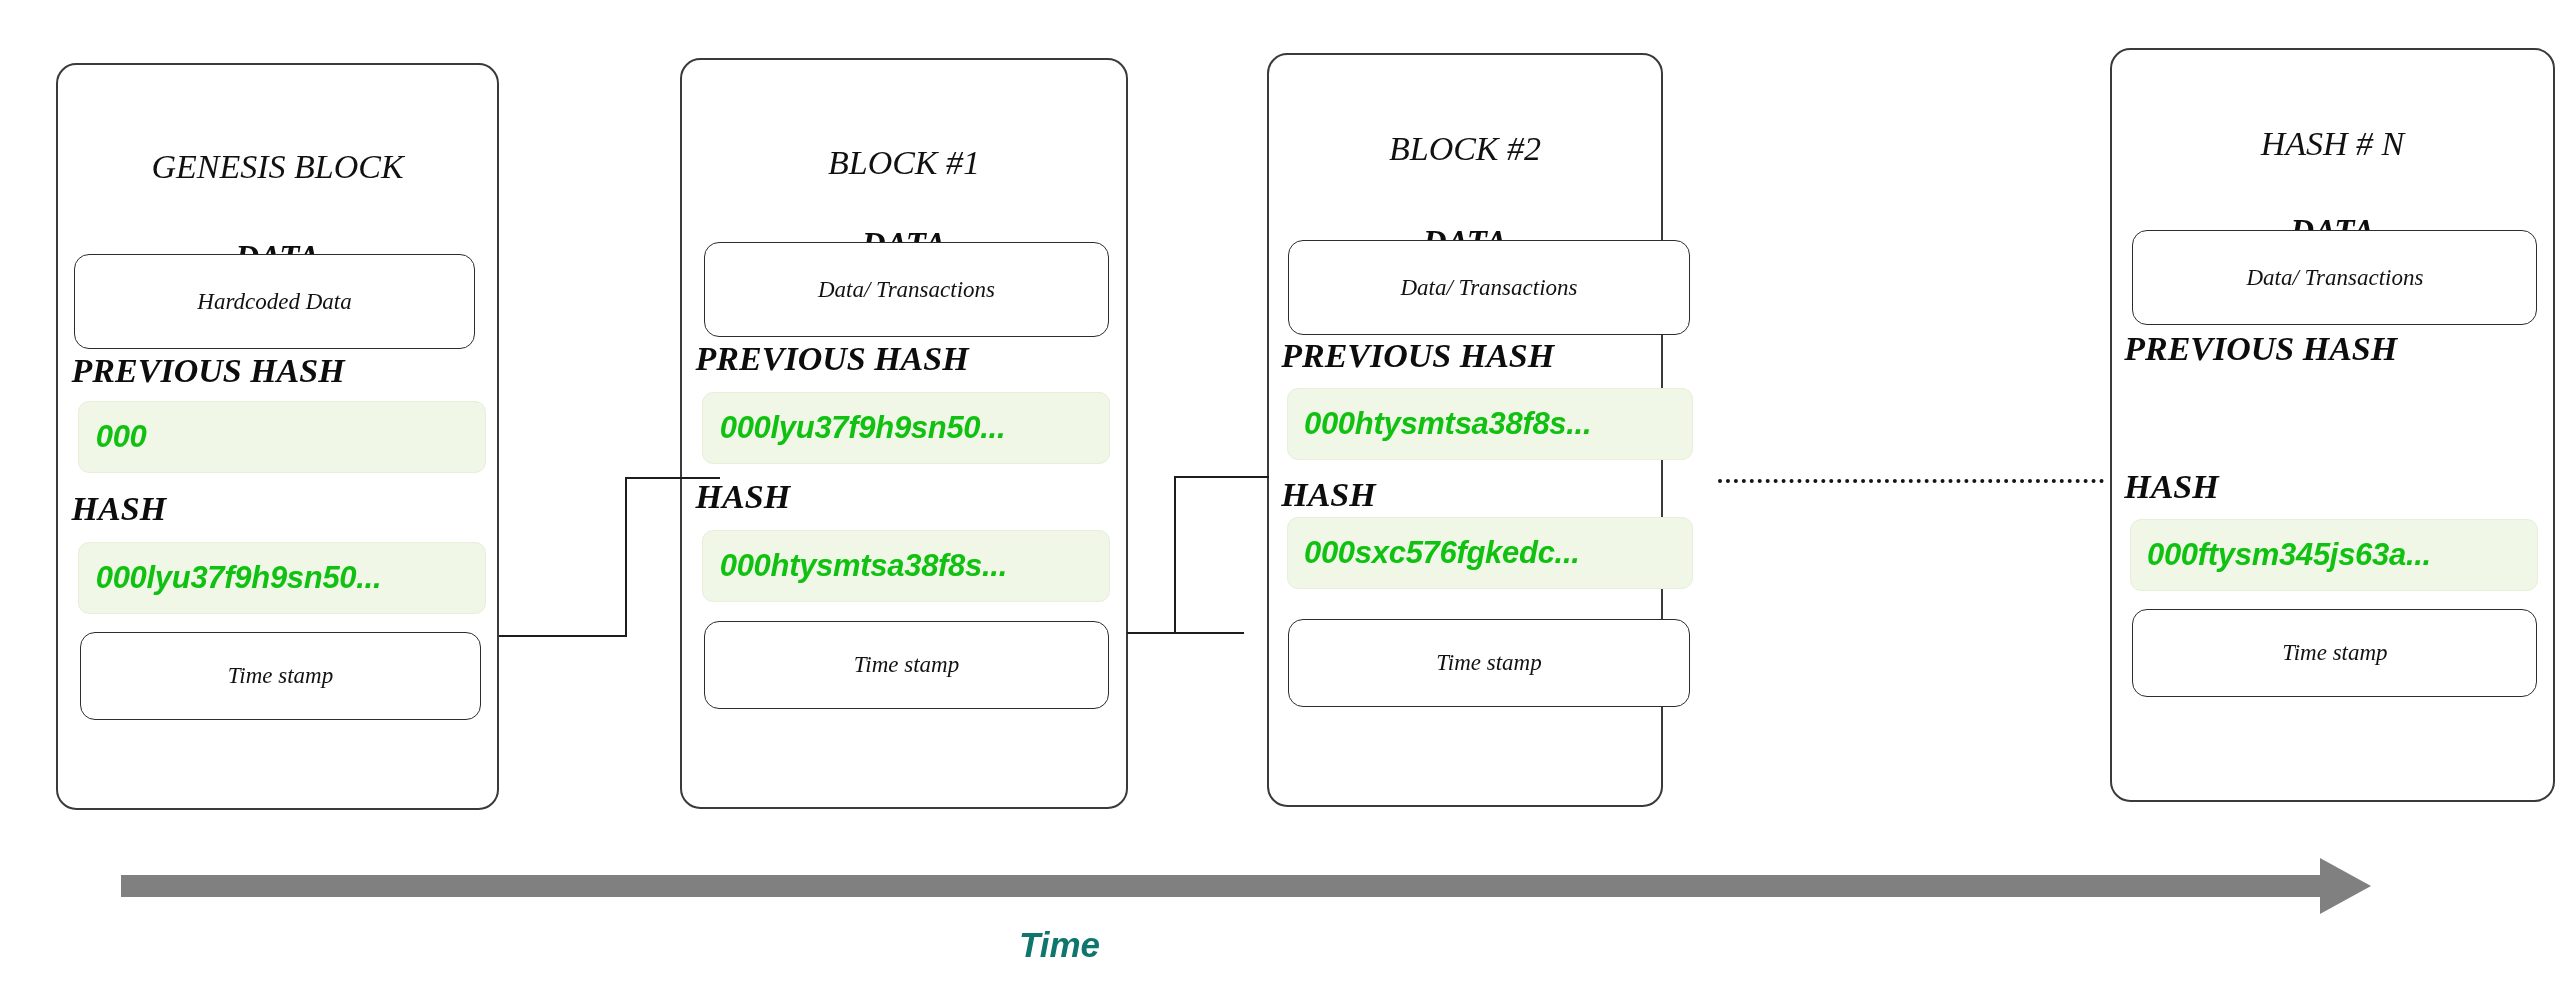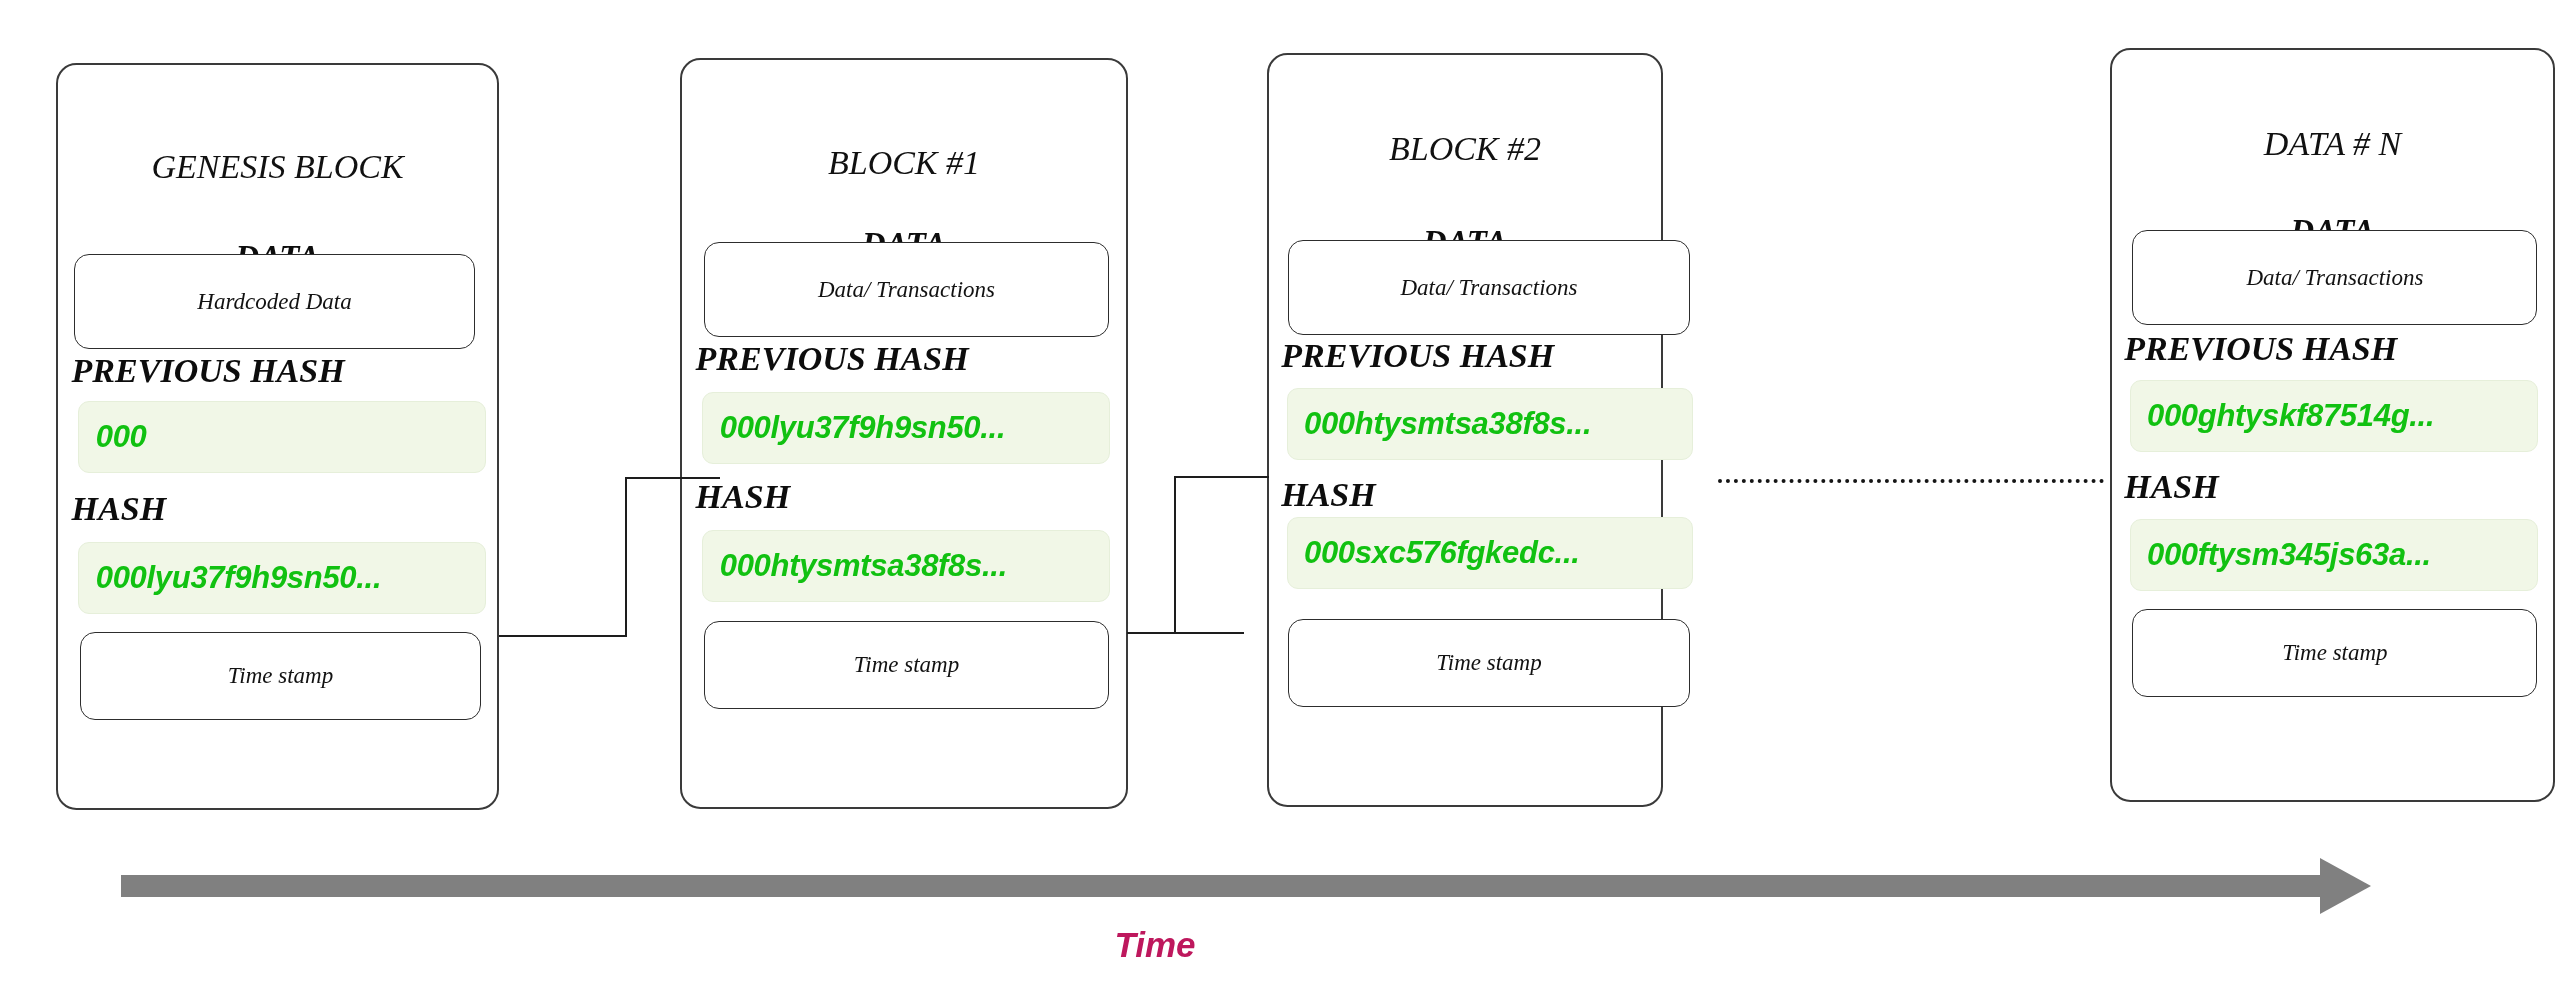--- a/index.html
+++ b/index.html
@@ -137,23 +137,22 @@
     border-top: 28.5px solid transparent;
     border-bottom: 28.5px solid transparent;
     border-left: 51px solid #808080;
   }
   .time-label {
     position: absolute;
     font-family: "Liberation Sans", sans-serif;
     font-style: italic;
     font-weight: bold;
     font-size: 35px;
-    color: #be185d;
-    white-space: nowrap;
-    text-align: center;
+    color: #0f766e;
+    white-space: nowrap;
   }
 </style>
 </head>
 <body>
 
 <div id="canvas">
 
   <div class="block-card" style="left:56px; top:63px; width:443px; height:747px;padding-left:27px;">
 
     <div class="block-title" style="top:83px;">GENESIS BLOCK</div>
@@ -230,33 +229,30 @@
       <span class="hash-text">000sxc576fgkedc...</span>
     </div>
 
     <div class="field-plain" style="left:19px; top:564px; width:402px; height:88px;">
       <span class="field-text">Time stamp</span>
     </div>
   </div>
 
   <div class="block-card" style="left:2110px; top:48px; width:445px; height:754px;">
 
-    <div class="block-title" style="top:75px;">DATA # N</div>
+    <div class="block-title" style="top:75px;">HASH # N</div>
 
     <div class="section-label-center" style="top:163px;">DATA</div>
 
     <div class="field-plain" style="left:20.4px; top:180px; width:405px; height:95px;">
       <span class="field-text">Data/ Transactions</span>
     </div>
 
     <div class="section-label-left" style="left:12.2px; top:280px;">PREVIOUS HASH</div>
 
-    <div class="field-hash" style="left:17.7px; top:330px; width:408px; height:72px;">
-      <span class="hash-text">000ghtyskf87514g...</span>
-    </div>
 
     <div class="section-label-left" style="left:12.2px; top:418px;">HASH</div>
 
     <div class="field-hash" style="left:17.7px; top:469px; width:408px; height:72px;">
       <span class="hash-text">000ftysm345js63a...</span>
     </div>
 
     <div class="field-plain" style="left:20.4px; top:559px; width:405px; height:88px;">
       <span class="field-text">Time stamp</span>
     </div>

